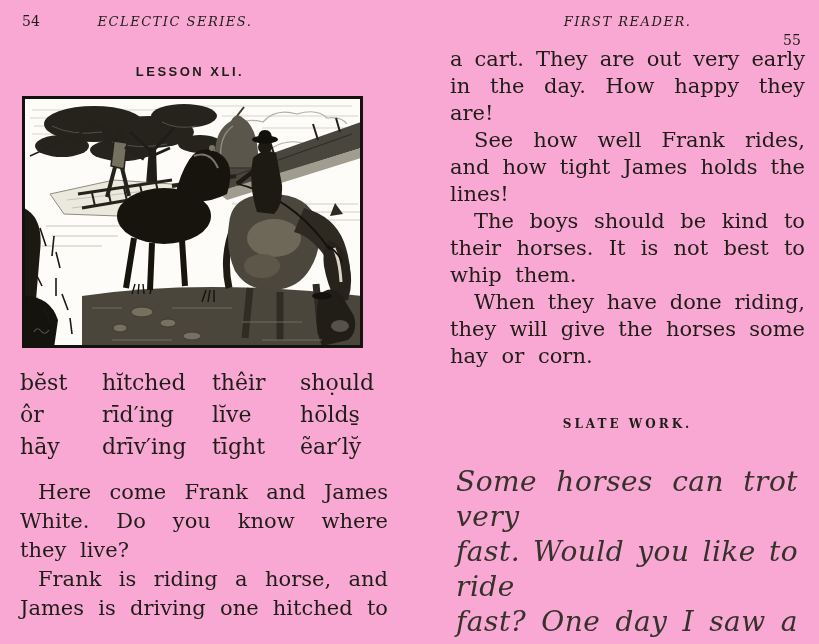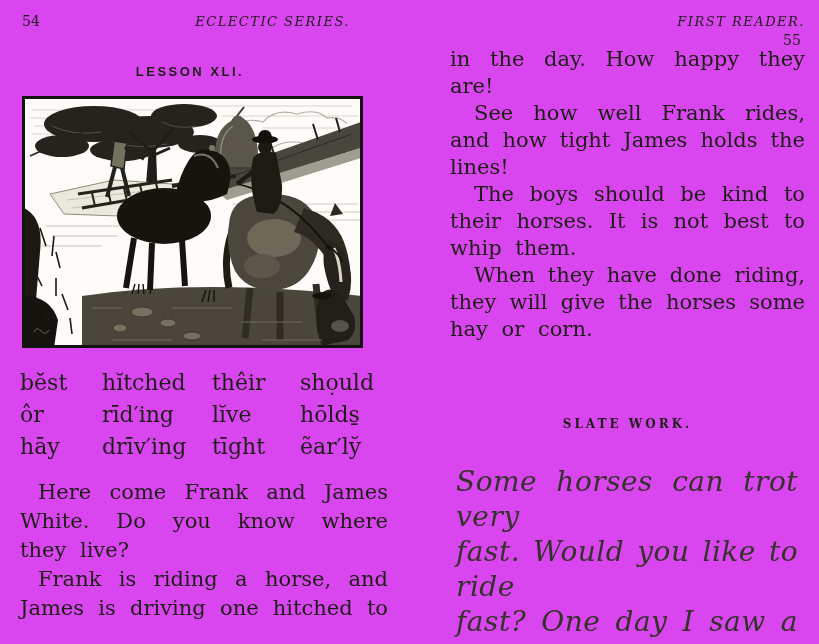--- a/index.html
+++ b/index.html
@@ -1,19 +1,19 @@
 <!DOCTYPE html>
 <html><head>
 <meta charset="utf-8">
 <style>
   html,body{margin:0;padding:0;background:#ffffff;}
-  #spread{position:relative;width:819px;height:644px;background:#d946ef;overflow:hidden;
+  #spread{position:relative;width:819px;height:644px;background:#f9a8d4;overflow:hidden;
           color:#1f1d18;font-family:"DejaVu Serif",serif;}
   
-  .runhead{position:absolute;top:14px;font-style:italic;font-size:13px;letter-spacing:1.5px;text-align:right;}
+  .runhead{position:absolute;top:14px;font-style:italic;font-size:13px;letter-spacing:1.5px;text-align:center;}
   .rh-left{left:0;width:350px;}
   .rh-right{left:450px;width:355px;}
   .pagenum{position:absolute;top:13px;font-size:14px;}
   .pn-left{left:22px;}
   .pn-right{left:783px;margin-top:19px;}
   
   .lesson{position:absolute;top:64px;left:4px;width:372px;text-align:center;
           font-family:"Liberation Sans",sans-serif;font-weight:bold;font-size:13px;letter-spacing:2.5px;}
   .slate{position:absolute;top:417px;left:450px;width:355px;text-align:center;
          font-weight:bold;font-size:12px;letter-spacing:3px;}
@@ -192,20 +192,21 @@
     <div class="ln">White.  Do you know where</div>
     <div class="ln end">they live?</div>
     <div class="ln ind">Frank is riding a horse, and</div>
     <div class="ln">James is driving one hitched to</div>
   </div>
 
   <div class="runhead rh-right">FIRST READER.</div>
   <span class="pagenum pn-right">55</span>
 
   <div class="bodyblock rp-body">
+    <div class="ln">a cart.  They are out very early</div>
     <div class="ln">in the day.  How happy they</div>
     <div class="ln end">are!</div>
     <div class="ln ind">See how well Frank rides,</div>
     <div class="ln">and how tight James holds the</div>
     <div class="ln end">lines!</div>
     <div class="ln ind">The boys should be kind to</div>
     <div class="ln">their horses.  It is not best to</div>
     <div class="ln end">whip them.</div>
     <div class="ln ind">When they have done riding,</div>
     <div class="ln">they will give the horses some</div>

